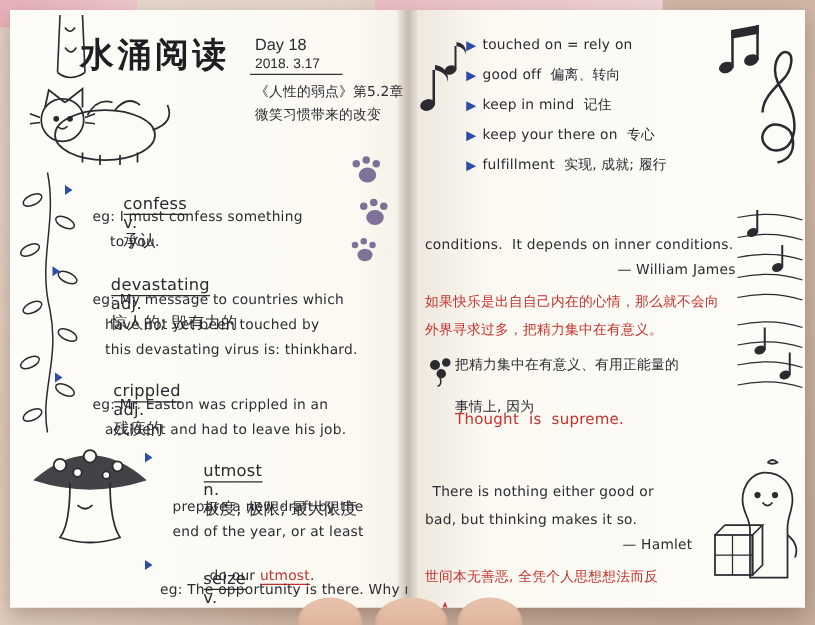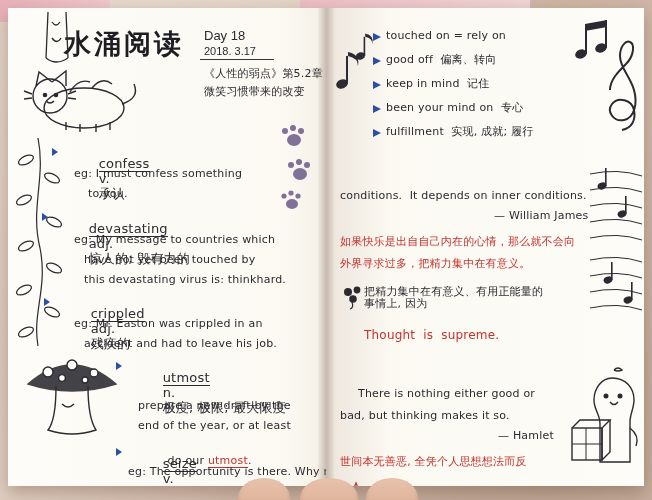--- a/index.html
+++ b/index.html
@@ -326,45 +326,45 @@
       <div class="hw cn" style="left:60px; top:44px;">good off  偏离、转向</div>
 
       <svg class="doodle" width="10" height="10" style="left:46px; top:72px;" viewBox="0 0 10 10">
           <path d="M1 1 L9 5 L1 9z" fill="#2d4ea8"></path>
         </svg>
       <div class="hw cn" style="left:60px; top:68px;">keep in mind  记住</div>
 
       <svg class="doodle" width="10" height="10" style="left:46px; top:96px;" viewBox="0 0 10 10">
           <path d="M1 1 L9 5 L1 9z" fill="#2d4ea8"></path>
         </svg>
-      <div class="hw cn" style="left:60px; top:92px;">been your mind on  专心</div>
+      <div class="hw cn" style="left:60px; top:92px;">keep your there on  专心</div>
 
       <svg class="doodle" width="10" height="10" style="left:46px; top:120px;" viewBox="0 0 10 10">
           <path d="M1 1 L9 5 L1 9z" fill="#2d4ea8"></path>
         </svg>
       <div class="hw cn" style="left:60px; top:116px;">fulfillment  实现, 成就; 履行</div>
 
       <div class="hw" style="left:168px; top:200px;">— William James</div>
       <div class="hw" style="left:14px; top:180px;">conditions.  It depends on inner conditions.</div>
 
       <div class="hw cn red" style="left:14px; top:226px;">如果快乐是出自自己内在的心情，那么就不会向</div>
       <div class="hw cn red" style="left:14px; top:248px;">外界寻求过多，把精力集中在有意义。</div>
 
       <svg class="doodle" width="26" height="26" style="left:14px; top:276px;" viewBox="0 0 26 26" fill="#2a2a30">
         <circle cx="8" cy="8" r="4"></circle>
           <circle cx="17" cy="6" r="3.4"></circle>
           <circle cx="13" cy="15" r="3.8"></circle>
         <path d="M12 18 q2 6 -2 7" stroke="#2a2a30" stroke-width="1.2" fill="none"></path>
       </svg>
 
       <div class="hw cn" style="left:38px; top:276px;">把精力集中在有意义、有用正能量的</div>
-      <div class="hw cn" style="left:38px; top:288px;">事情上, 因为</div>
+      <div class="hw cn" style="left:38px; top:310px;">事情上, 因为</div>
       <div class="hw red" style="left:38px; top:320px; font-size:12px;">Thought  is  supreme.</div>
 
-      <div class="hw" style="left:32px; top:378px;">There is nothing either good or</div>
+      <div class="hw" style="left:20px; top:378px;">There is nothing either good or</div>
       <div class="hw" style="left:14px; top:400px;">bad, but thinking makes it so.</div>
       <div class="hw" style="left:172px; top:420px;">— Hamlet</div>
 
       <div class="hw cn red" style="left:14px; top:446px;">世间本无善恶, 全凭个人思想想法而反</div>
 
       <svg class="doodle" width="16" height="16" style="left:22px; top:474px;" viewBox="0 0 16 16" fill="none" stroke="#c7312c" stroke-width="1.3">
         <path d="M8 1 L10 6 L15 6.4 L11 9.8 L12.4 15 L8 12 L3.6 15 L5 9.8 L1 6.4 L6 6z"></path>
       </svg>
       <div class="hw red" style="left:42px; top:476px; font-size:12px;">TRUE ?!</div>
 

